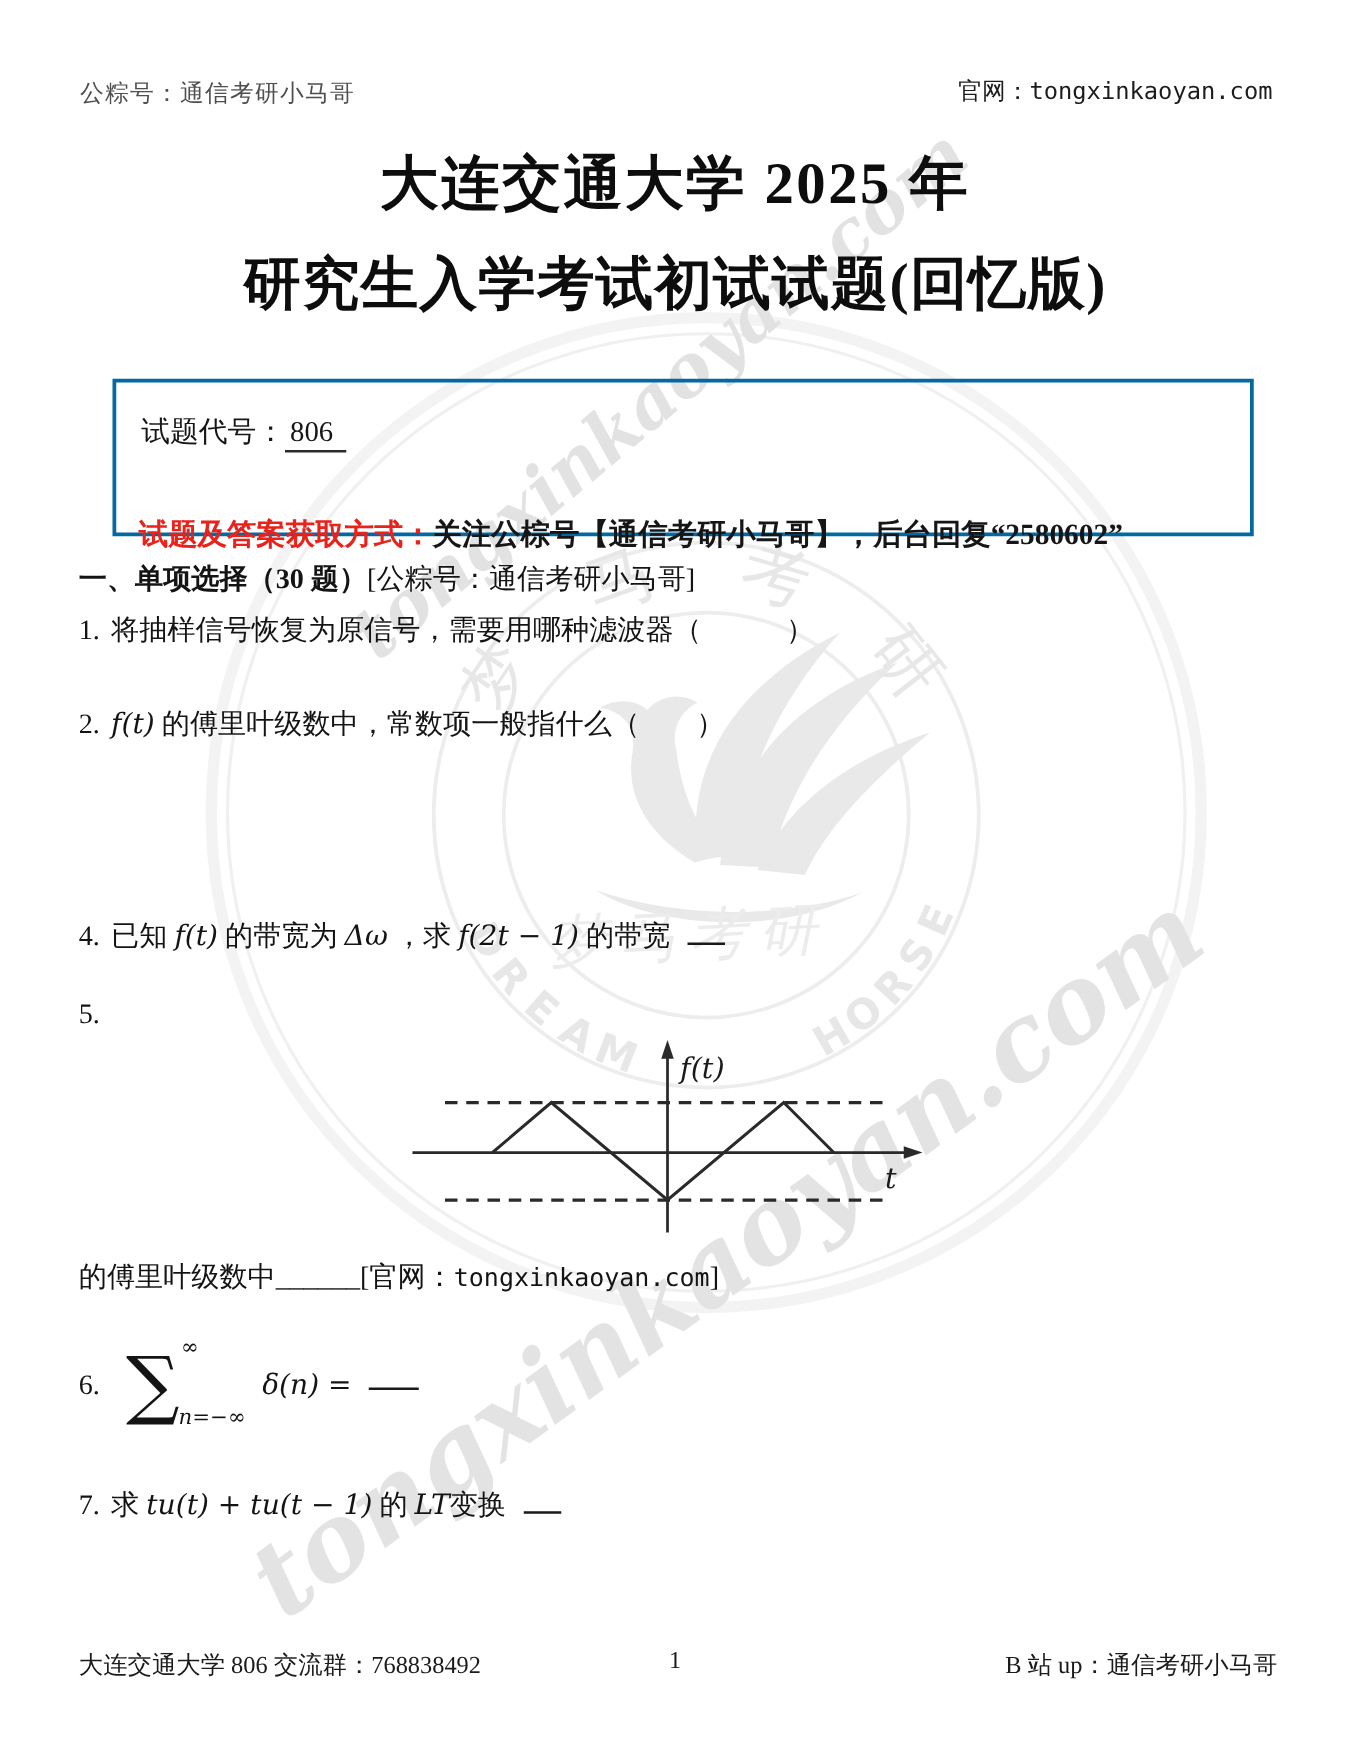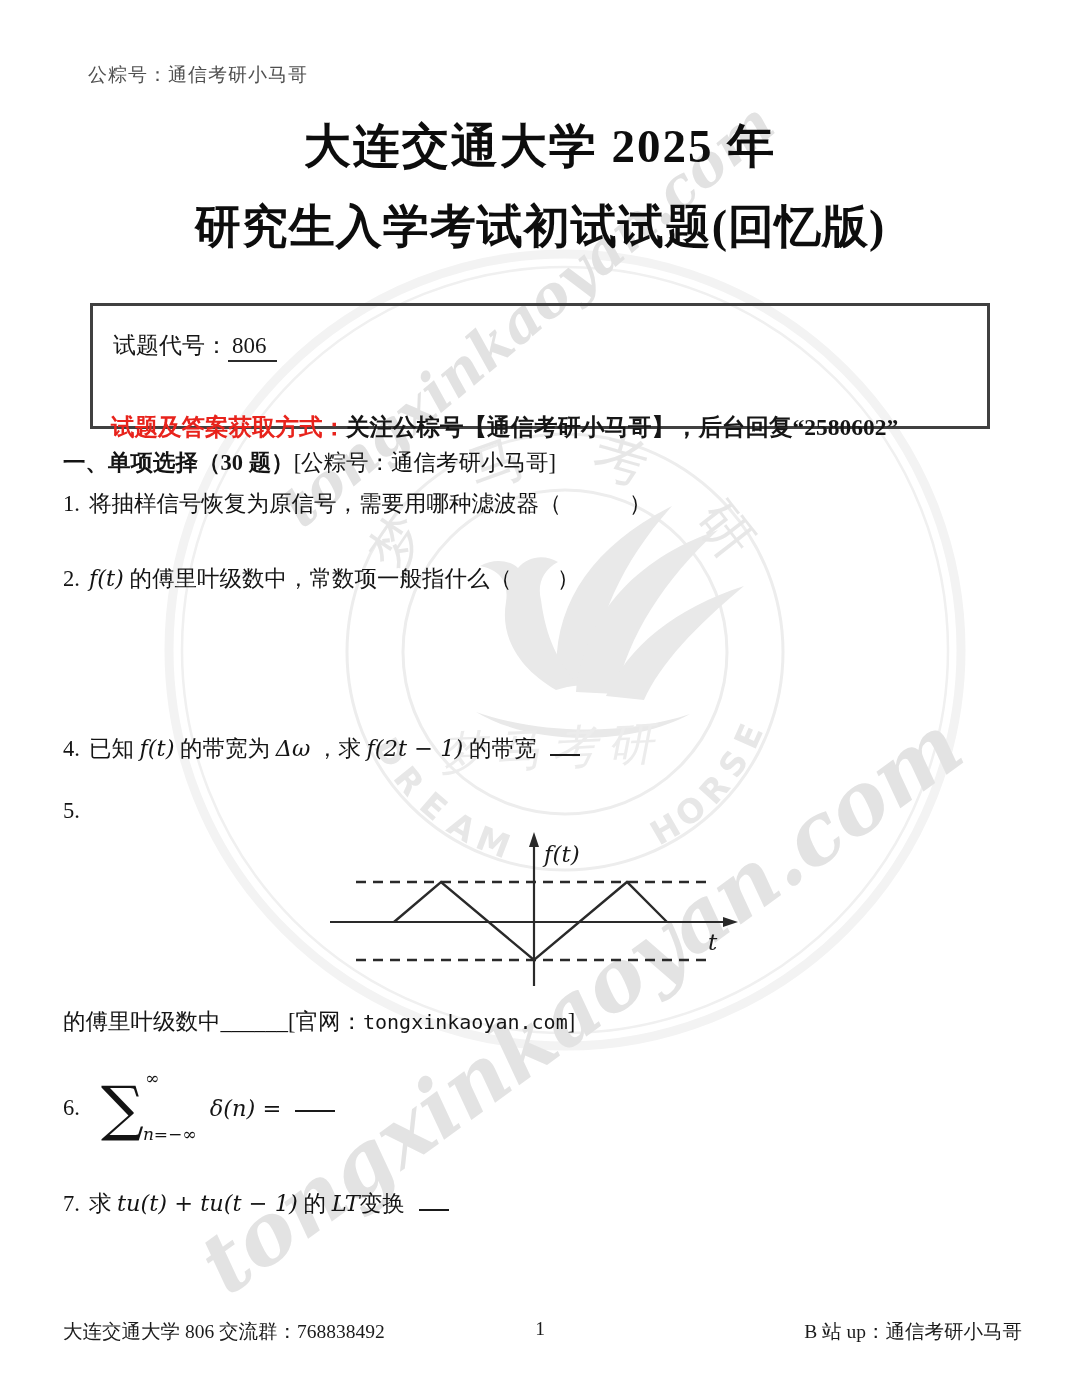--- a/index.html
+++ b/index.html
@@ -2,29 +2,29 @@
 <html><head>
 <meta charset="utf-8">
 <style>
   html,body{margin:0;padding:0;background:#ffffff;}
   .page{position:relative;width:1080px;height:1397px;margin:0 auto;background:#fff;
         overflow:hidden;font-family:"Liberation Serif","DejaVu Serif",serif;color:#161616;}
   .abs{position:absolute;}
   
   .wm{position:absolute;left:0;top:0;z-index:0;}
   
-  .hdr-left{left:64px;top:62px;font-size:19px;color:#4f4f4f;letter-spacing:1px;margin-left:24px;}
+  .hdr-left{left:64px;top:62px;font-size:19px;color:#4f4f4f;letter-spacing:1px;}
   .hdr-right{right:62px;top:60px;font-size:19px;color:#1c1c1c;}
   .mono{font-family:"DejaVu Sans Mono","Liberation Mono",monospace;}
   
   .title{left:0;width:100%;text-align:center;font-weight:bold;color:#0d0d0d;white-space:nowrap;}
   .t1{top:103px;font-size:47px;letter-spacing:2px;margin-top:12px;}
   .t2{top:196px;font-size:46px;letter-spacing:1px;}
   
-  .ibox{left:90px;top:303px;width:894px;height:120px;border:3px solid #404040;background:transparent;}
+  .ibox{left:90px;top:303px;width:894px;height:120px;border:3px solid #0369a1;background:transparent;padding-left:13px;}
   .cell{position:absolute;top:24px;font-size:23px;white-space:nowrap;}
   .c1{left:20px;}
   .c2{left:533px;}
   .uline{border-bottom:2px solid #2b2b2b;padding:0 10px 2px 4px;}
   .row2{position:absolute;left:18px;top:78px;font-size:23.5px;font-weight:bold;white-space:nowrap;margin-top:27px;}
   .red{color:#e8231c;}
   
   .line{position:absolute;left:63px;font-size:22.5px;white-space:nowrap;z-index:1;color:#141414;}
   .sec{top:447px;}
   .sec .b{font-weight:bold;}
@@ -103,20 +103,23 @@
       <text transform="translate(759,741) rotate(-66)">E</text>
     </g>
 
     <text x="552" y="764" font-size="46" letter-spacing="10" text-anchor="middle" font-style="italic" fill="#ececec" transform="rotate(-3 552 764)" font-family="Liberation Serif, serif">梦马考研</text>
 
     <text transform="translate(540,330) rotate(-40)" text-anchor="middle" font-size="57" font-style="italic" font-weight="bold" fill="#e2e2e2" font-family="DejaVu Serif, serif">tongxinkaoyan.com</text>
     <text transform="translate(598,1028) rotate(-36)" text-anchor="middle" font-size="84" font-style="italic" font-weight="bold" fill="#e3e3e3" font-family="DejaVu Serif, serif">tongxinkaoyan.com</text>
   </svg>
 
   <div class="abs hdr-left">公粽号：通信考研小马哥</div>
+  <div class="abs hdr-right">
+    <span>官网：</span><span class="mono">tongxinkaoyan.com</span>
+  </div>
 
   <div class="abs title t1">大连交通大学 2025 年</div>
   <div class="abs title t2">研究生入学考试初试试题(回忆版)</div>
 
   <div class="abs ibox" style="z-index:1;">
     <span class="cell c1">
       <span>试题代号：</span><span class="uline">806</span>
     </span>
     <div class="row2">
       <span class="red">试题及答案获取方式：</span><span>关注公棕号【通信考研小马哥】，后台回复“2580602”</span>

